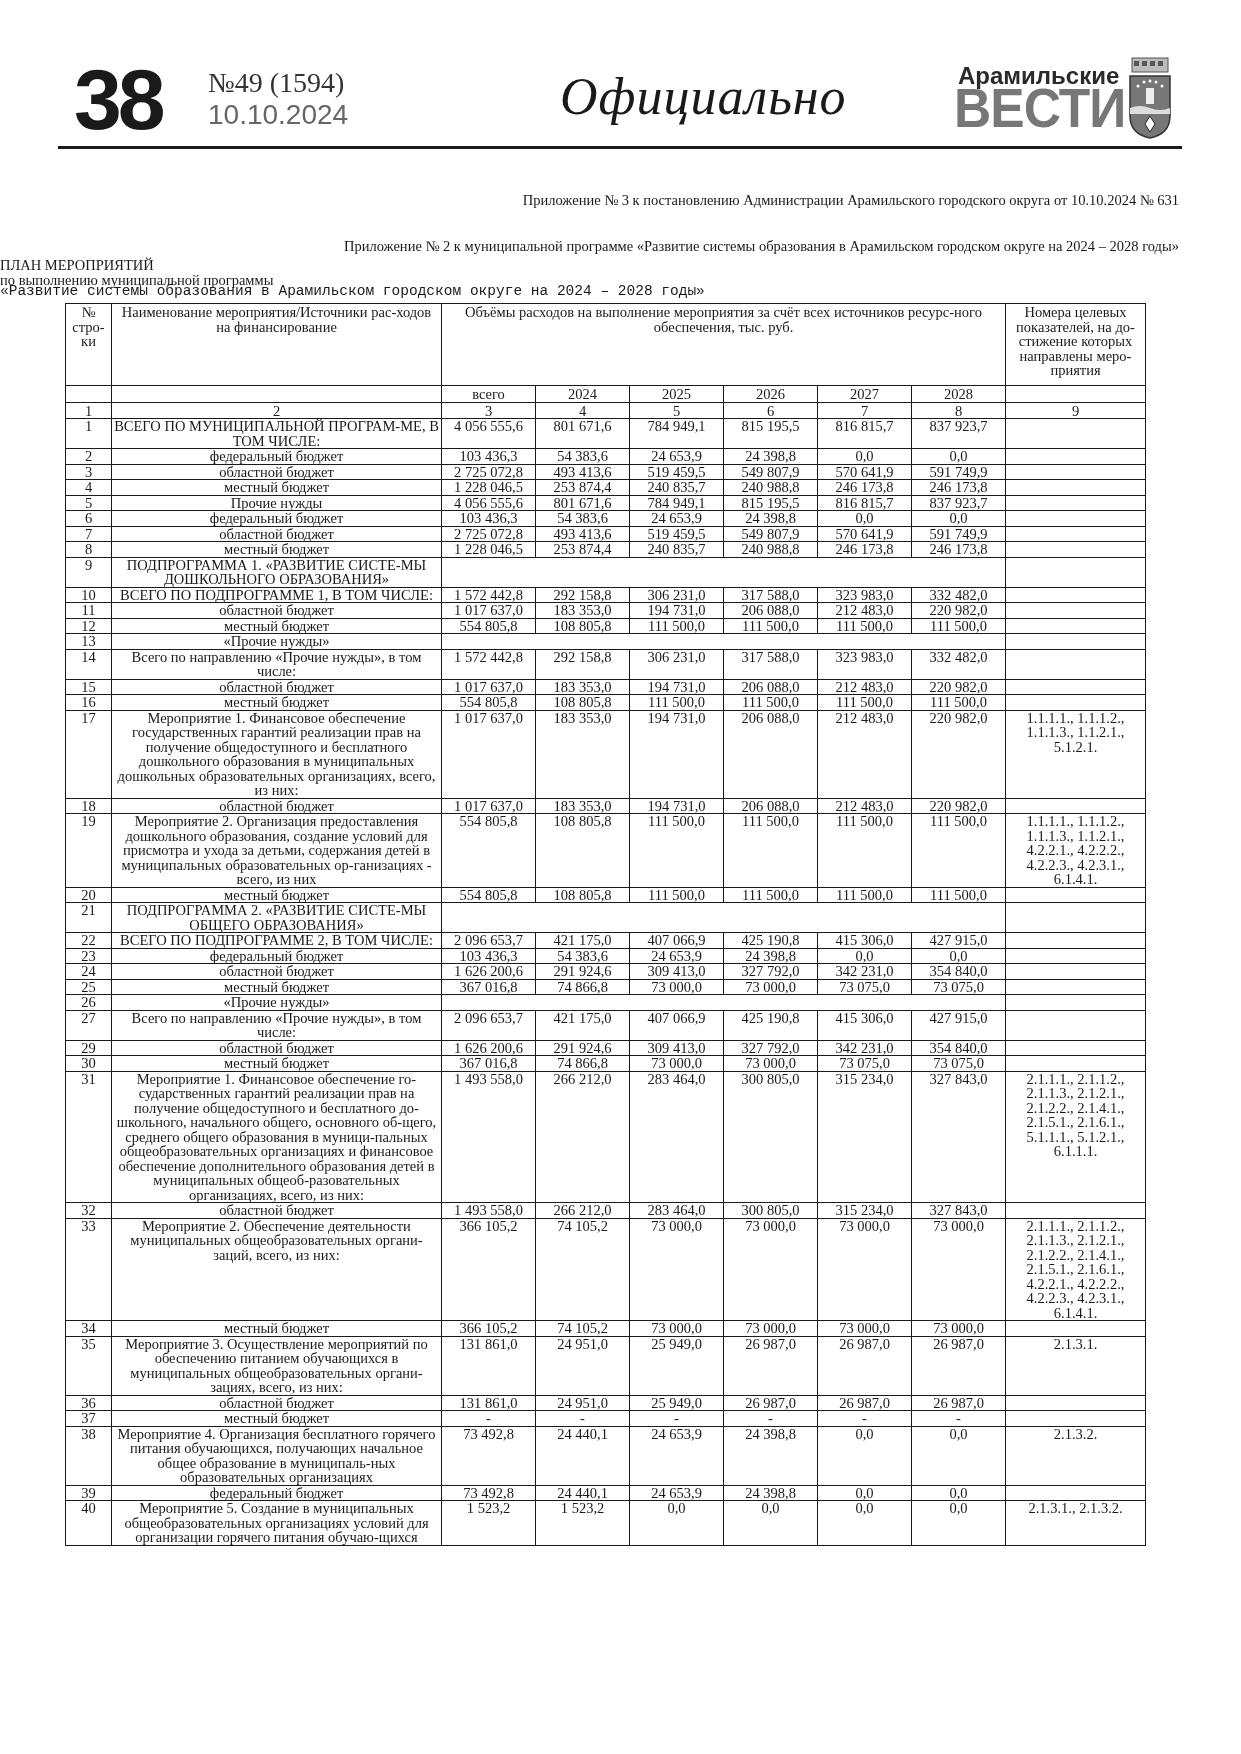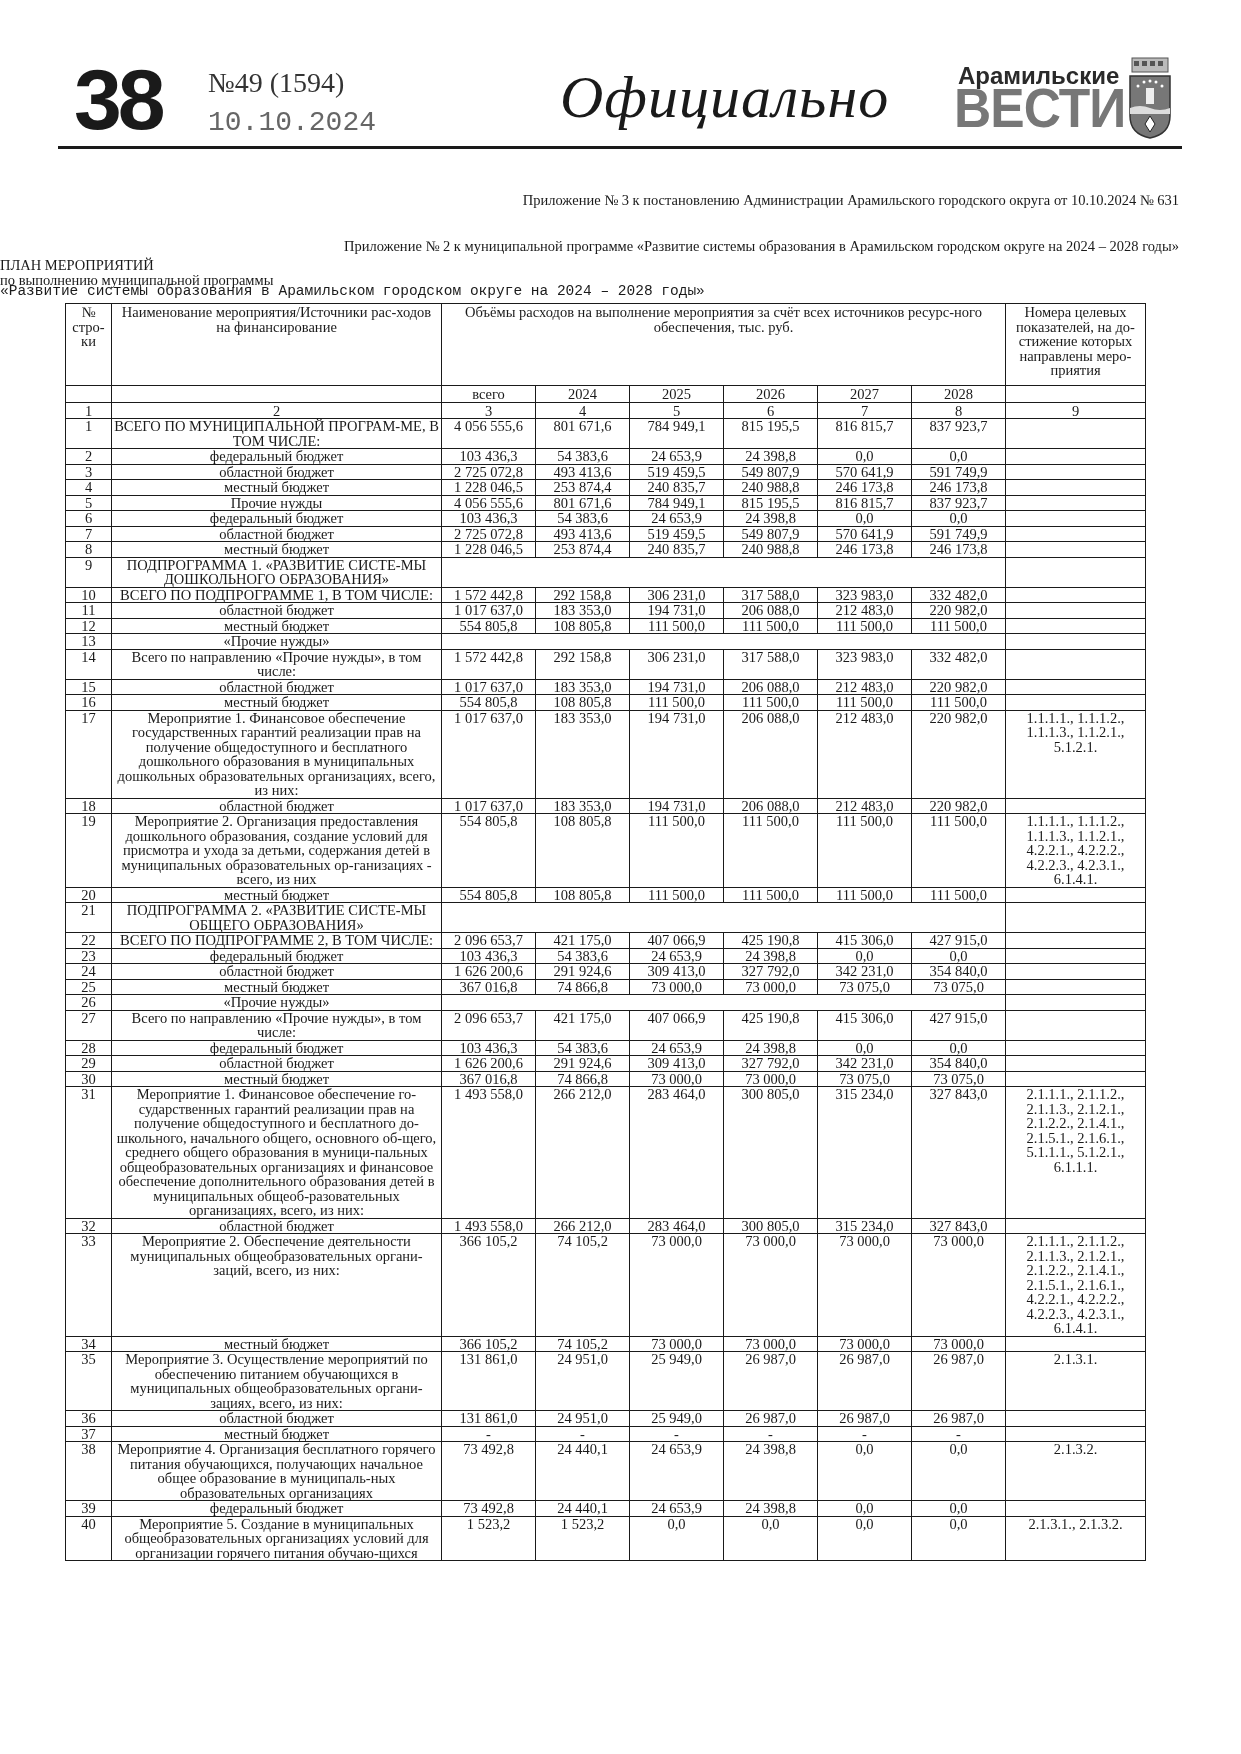--- a/index.html
+++ b/index.html
@@ -1,22 +1,22 @@
 <!DOCTYPE html>
 <html><head>
   <meta charset="utf-8">
   <style>
     html, body { margin: 0; padding: 0; background: #ffffff; }
     body { width: 1241px; height: 1754px; position: relative; overflow: hidden; font-family: "Liberation Serif", "DejaVu Serif", serif; color: #1a1a1a; }
 
     .masthead { position: absolute; left: 66px; top: 52px; width: 1110px; height: 92px; }
     .page-num { position: absolute; left: 8px; top: 4px; font-family: "Liberation Sans", "DejaVu Sans", sans-serif; font-weight: bold; font-size: 86px; line-height: 86px; letter-spacing: -4px; color: #1a1a1a; }
     .issue { position: absolute; left: 142px; top: 16px; font-family: "Liberation Serif", serif; font-size: 28px; line-height: 30px; color: #333; }
-    .issue-date { position: absolute; left: 142px; top: 48px; font-family: Liberation Mono, monospace; font-size: 28px; line-height: 30px; color: #666; margin-top: 8px; }
-    .section-title { position: absolute; left: 494px; top: 10px; font-family: "Liberation Serif", "DejaVu Serif", serif; font-style: italic; font-size: 60px; line-height: 70px; color: #1a1a1a; letter-spacing: 1px; }
+    .issue-date { position: absolute; left: 142px; top: 48px; font-family: Liberation Sans, sans-serif; font-size: 28px; line-height: 30px; color: #666; }
+    .section-title { position: absolute; left: 494px; top: 10px; font-family: "Liberation Serif", "DejaVu Serif", serif; font-style: italic; font-size: 52px; line-height: 70px; color: #1a1a1a; letter-spacing: 1px; }
     .logo { position: absolute; left: 884px; top: 6px; width: 166px; height: 80px; }
     .logo-top { position: absolute; left: 8px; top: 4px; font-family: "Liberation Sans", sans-serif; font-weight: bold; font-size: 24px; color: #2a2a2a; letter-spacing: 0; }
     .logo-main { position: absolute; left: 4px; top: 22px; font-family: "Liberation Sans", "DejaVu Sans", sans-serif; font-weight: bold; font-size: 56px; line-height: 56px; color: #777; letter-spacing: -1px; transform: scaleX(0.92); transform-origin: left; }
     .coat { position: absolute; left: 1060px; top: 4px; width: 48px; height: 84px; }
     .rule { position: absolute; left: 58px; top: 146px; width: 1124px; height: 3px; background: #1a1a1a; }
 
     .note { position: absolute; right: 62px; font-size: 14.5px; color: #1a1a1a; text-align: right; white-space: nowrap; }
     .note1 { top: 192px; }
     .note2 { top: 238px; }
 
@@ -384,31 +384,20 @@
         <td class="name-left">Всего по направлению «Прочие нужды», в том числе:</td>
         <td>2 096 653,7</td>
         <td>421 175,0</td>
         <td>407 066,9</td>
         <td>425 190,8</td>
         <td>415 306,0</td>
         <td>427 915,0</td>
         <td></td>
       </tr>
       <tr>
-        <td>28</td>
-        <td class="name-left">федеральный бюджет</td>
-        <td>103 436,3</td>
-        <td>54 383,6</td>
-        <td>24 653,9</td>
-        <td>24 398,8</td>
-        <td>0,0</td>
-        <td>0,0</td>
-        <td></td>
-      </tr>
-      <tr>
         <td>29</td>
         <td class="name-left">областной бюджет</td>
         <td>1 626 200,6</td>
         <td>291 924,6</td>
         <td>309 413,0</td>
         <td>327 792,0</td>
         <td>342 231,0</td>
         <td>354 840,0</td>
         <td></td>
       </tr>

